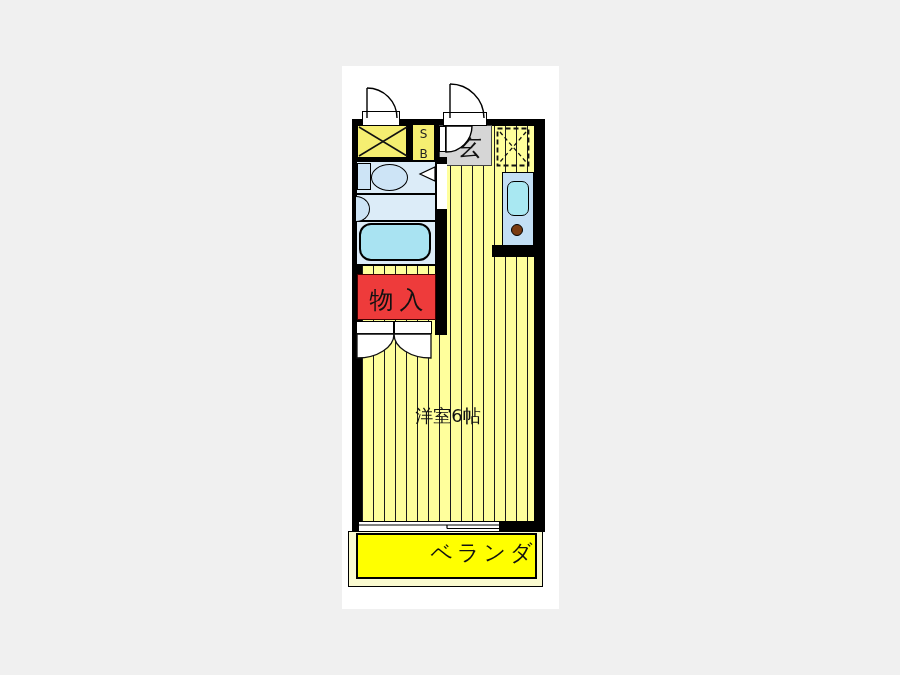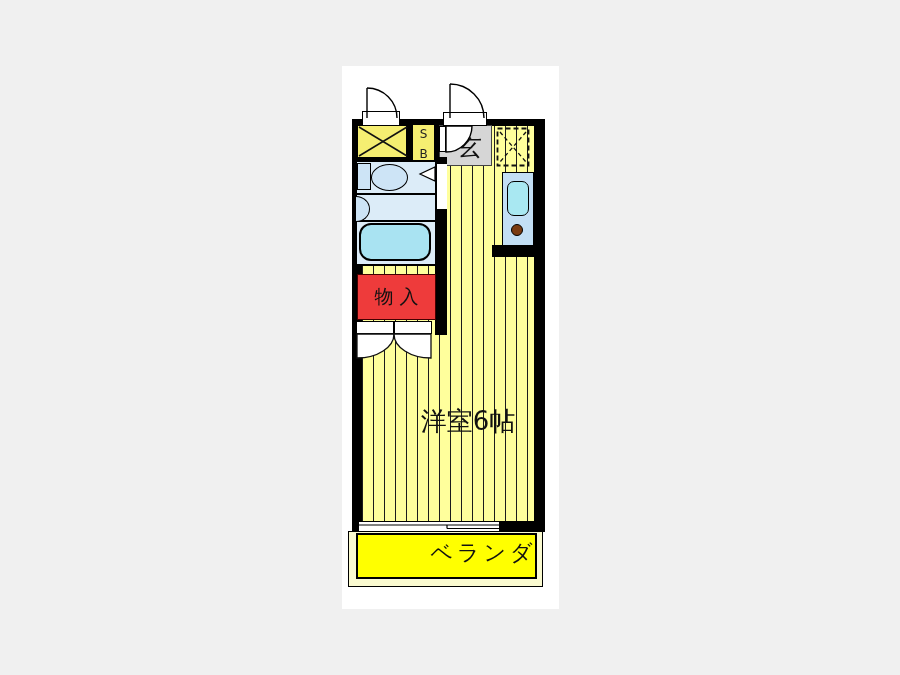--- a/index.html
+++ b/index.html
@@ -44,21 +44,21 @@
   #bath-div1{left:355px;top:193px;width:82px;height:2px;background:#000;}
   #bath-div2{left:355px;top:220px;width:82px;height:2px;background:#000;}
   #toilet-tank{left:357px;top:163px;width:14px;height:27px;background:#CDE4F6;border:1.5px solid #000;box-sizing:border-box;}
   #toilet-bowl{left:371px;top:164px;width:37px;height:27px;background:#CDE4F6;border:1.5px solid #000;border-radius:50%;box-sizing:border-box;}
   #basin{left:356px;top:196px;width:14px;height:26px;background:#CDE4F6;border:1.5px solid #000;border-left:none;
     border-radius:0 100% 100% 0 / 0 50% 50% 0;box-sizing:border-box;}
   #bathtub{left:359px;top:223px;width:72px;height:38px;background:#A9E3F2;border:2px solid #000;border-radius:12px;box-sizing:border-box;}
 
   
   #storage{left:357px;top:274px;width:79px;height:46px;background:#EE3B3B;border:1px solid #400;box-sizing:border-box;}
-  #storage-label{left:357px;top:284px;width:79px;font-size:19px;letter-spacing:6px;text-indent:6px;}
+  #storage-label{left:357px;top:284px;width:79px;font-size:24px;letter-spacing:6px;text-indent:6px;}
   #closet-band{left:356px;top:321px;width:76px;height:13px;background:#fff;border:1px solid #000;box-sizing:border-box;}
   #closet-band-tick{left:393px;top:321px;width:2px;height:13px;background:#000;}
 
   
   #counter{left:502px;top:172px;width:32px;height:75px;background:#C3DFF5;border:1.5px solid #000;box-sizing:border-box;}
   #sink{left:507px;top:181px;width:22px;height:35px;background:#A9E8F2;border:1.5px solid #000;border-radius:7px;box-sizing:border-box;}
   #burner{left:511px;top:224px;width:12px;height:12px;background:#7A3B12;border:1px solid #000;border-radius:50%;box-sizing:border-box;}
   #stub{left:492px;top:245px;width:42px;height:12px;}
 
   
@@ -67,21 +67,21 @@
 
   
   #window-band{left:358px;top:521px;width:142px;height:11px;background:#fff;border:1px solid #000;box-sizing:border-box;}
 
   
   #veranda-outer{left:348px;top:531px;width:195px;height:56px;background:#FAFAD0;border:1.5px solid #000;box-sizing:border-box;}
   #veranda-inner{left:356px;top:533px;width:181px;height:46px;background:#FFFF00;border:2px solid #000;box-sizing:border-box;}
   #veranda-label{left:356px;top:538px;width:181px;font-size:22px;letter-spacing:4px;padding-left:37px;}
 
   
-  #room-label{left:362px;top:404px;width:172px;font-size:26px;padding-left:20px;}
+  #room-label{left:362px;top:404px;width:172px;font-size:18px;}
 
   #overlay{position:absolute;left:0;top:0;width:900px;height:675px;pointer-events:none;}
 </style>
 </head>
 <body>
 
 <div id="stage">
   <div id="paper" class="abs"></div>
 
   <div id="wall-top" class="wall"></div>

